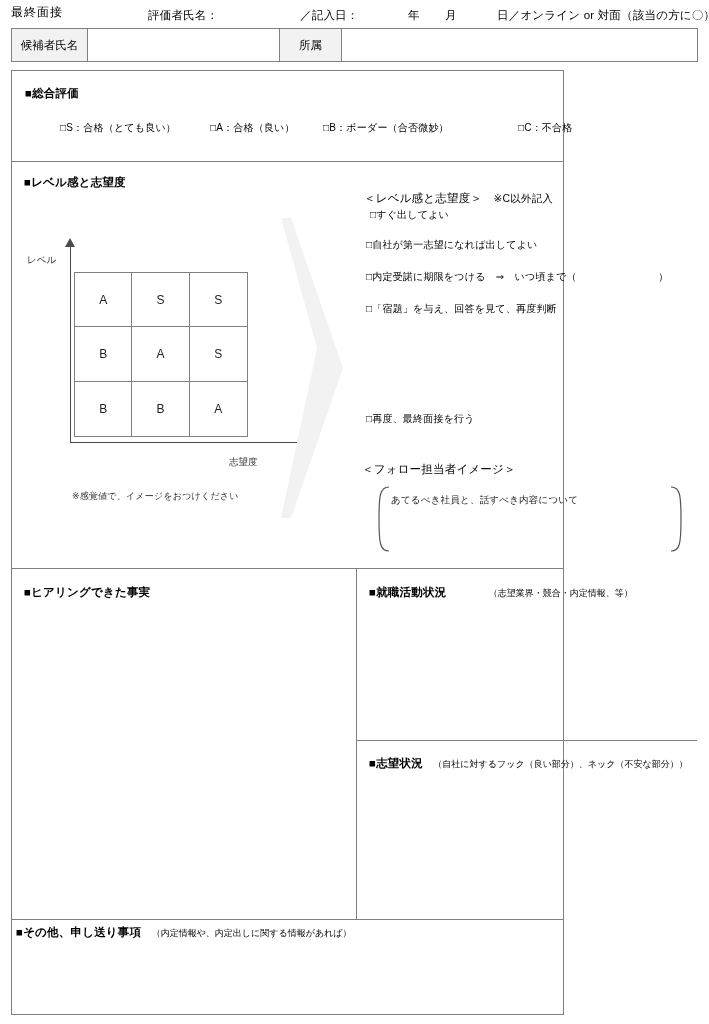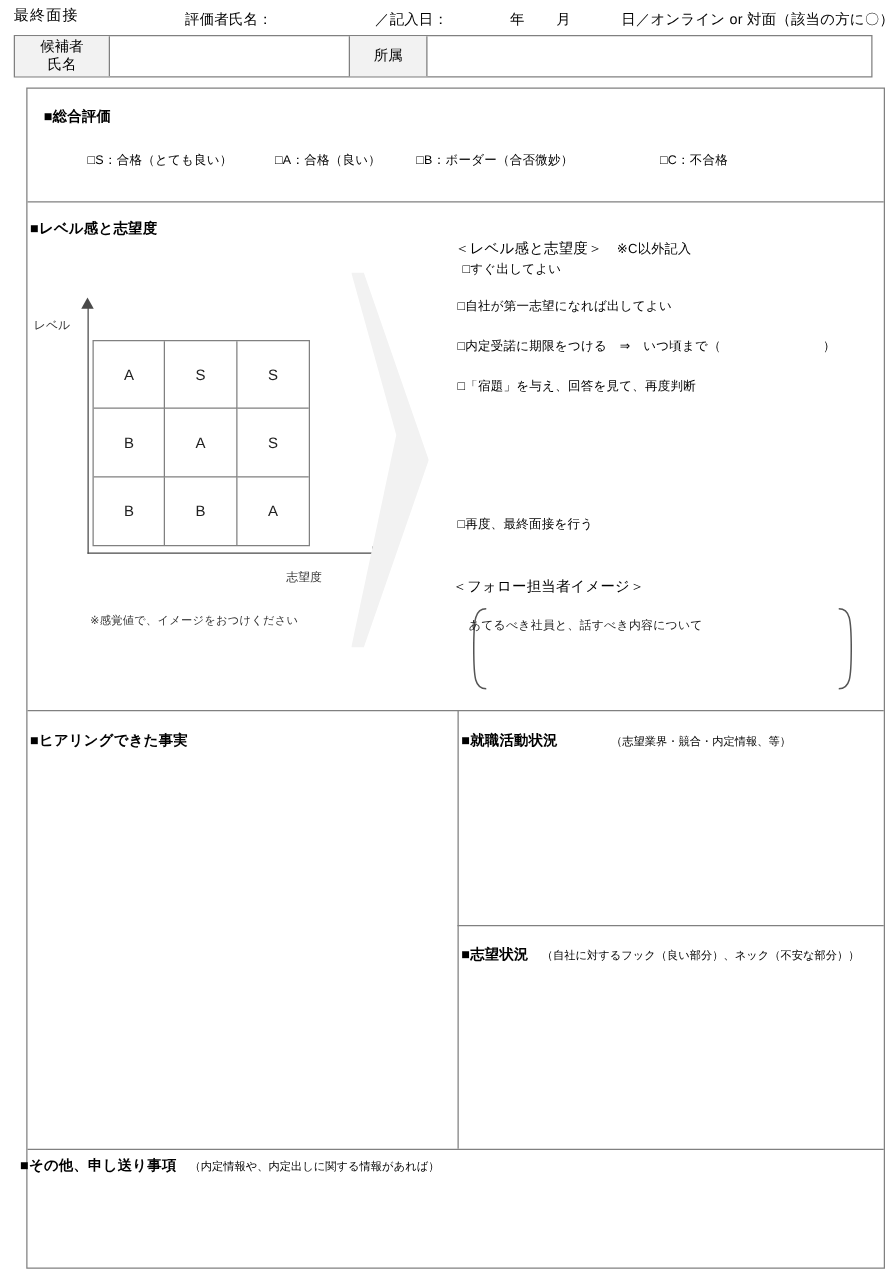--- a/index.html
+++ b/index.html
@@ -59,36 +59,36 @@
     align-items: center;
     justify-content: center;
     font-size: 11.5px;
     line-height: 1.25;
     text-align: center;
   }
   .cand-label {
     width: 76px;
     border-right: 1px solid #808080;
     background: #f2f2f2;
-    flex-direction: column;
+    flex-direction: row;
   }
   .cand-input { flex: 1 1 auto; border-right: 1px solid #808080; }
   .dept-label {
     width: 62px;
     border-right: 1px solid #808080;
     background: #f2f2f2;
   }
   .dept-input { width: 355px; }
 
   
   .frame {
     position: absolute;
-    left: 21px;
+    left: 11px;
     top: 70px;
-    width: 687px;
+    width: 553px;
     height: 945px;
     border: 1px solid #808080;
     box-sizing: border-box;
   }
   .hrule {
     position: absolute;
     left: 0;
     width: 100%;
     height: 0;
     border-top: 1px solid #808080;
@@ -308,21 +308,21 @@
 
   <div class="cbox-row" style="left:366px; top:412px;">□再度、最終面接を行う</div>
 
   <div class="angle-head" style="left:362px; top:462px;">＜フォロー担当者イメージ＞</div>
 
   <div class="brackets" style="left:375px; top:485px; width:310px; height:68px;">
     <svg style="position:absolute;left:0;top:0;width:100%;height:100%;" viewBox="0 0 310 68" preserveAspectRatio="none">
       <path d="M 14 2 C 5 2, 4 10, 4 34 C 4 58, 5 66, 14 66" fill="none" stroke="#555" stroke-width="1.2"></path>
       <path d="M 296 2 C 305 2, 306 10, 306 34 C 306 58, 305 66, 296 66" fill="none" stroke="#555" stroke-width="1.2"></path>
     </svg>
-    <div class="brk-text" style="left:0; top:9px;">あてるべき社員と、話すべき内容について</div>
+    <div class="brk-text" style="left:16px; top:9px;">あてるべき社員と、話すべき内容について</div>
     <div class="brk-text" style="left:16px; top:26px;"></div>
   </div>
 
   <div class="sec-head" style="left:24px; top:585px;">■ヒアリングできた事実</div>
   <div style="position:absolute; left:24px; top:605px; width:300px; height:320px; font-size:11px; white-space:pre-wrap;"></div>
 
   <div class="sec-head" style="left:369px; top:585px;">
     <span>■就職活動状況</span>
     <span class="note" style="padding-left:7px;margin-left:32px;">（志望業界・競合・内定情報、等）</span>
   </div>

